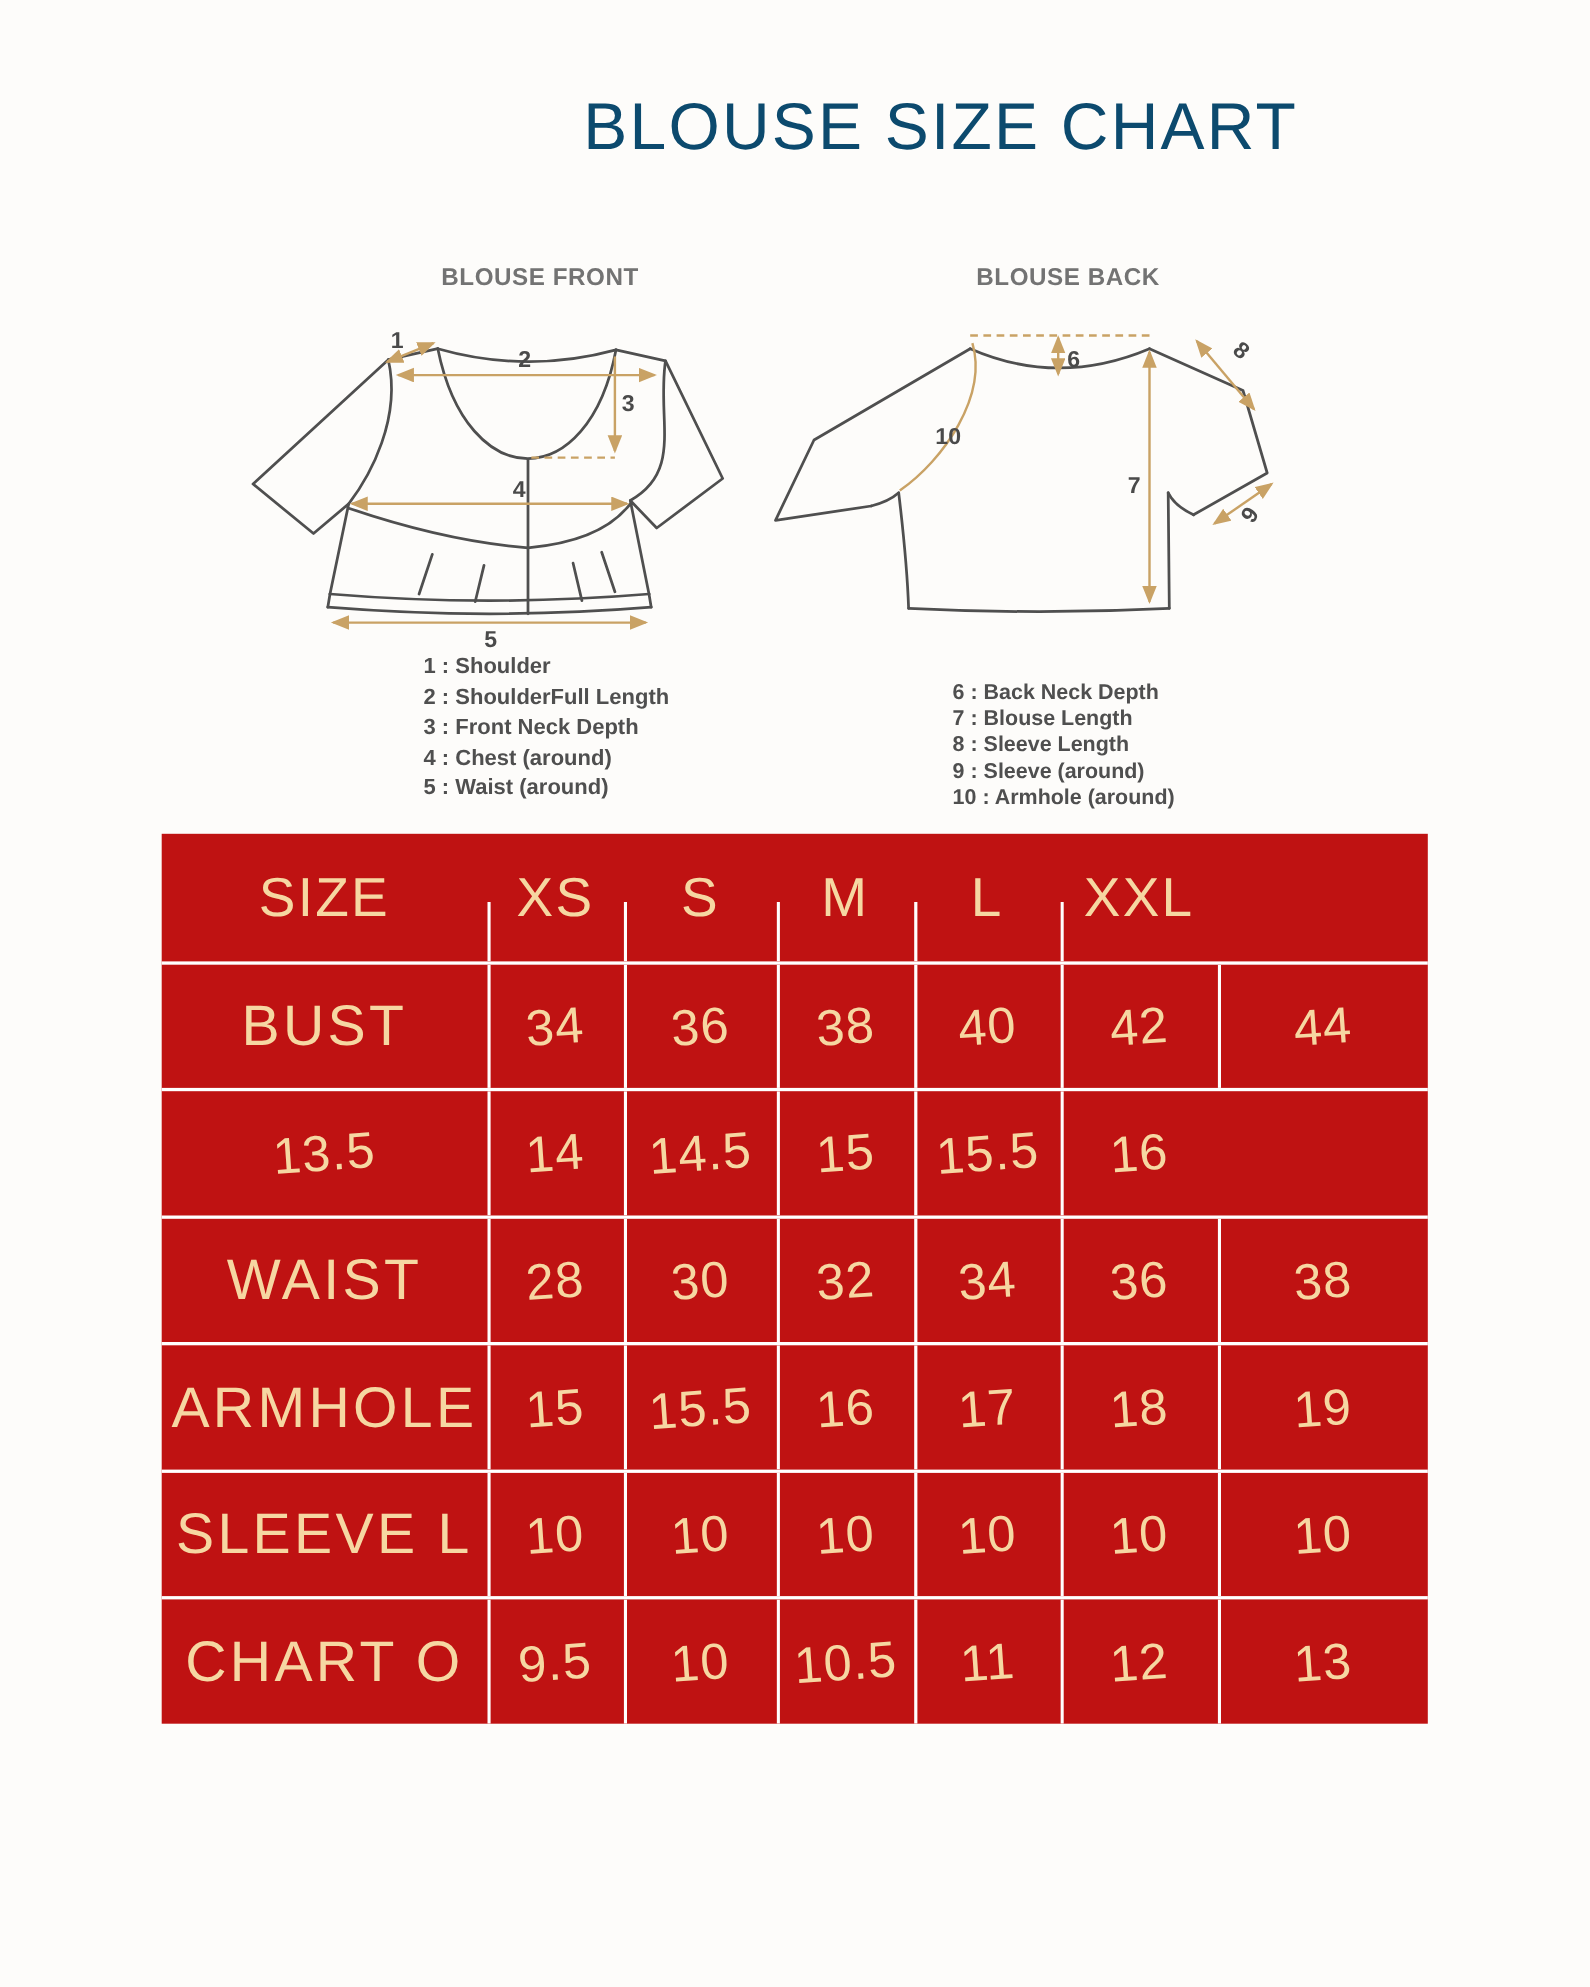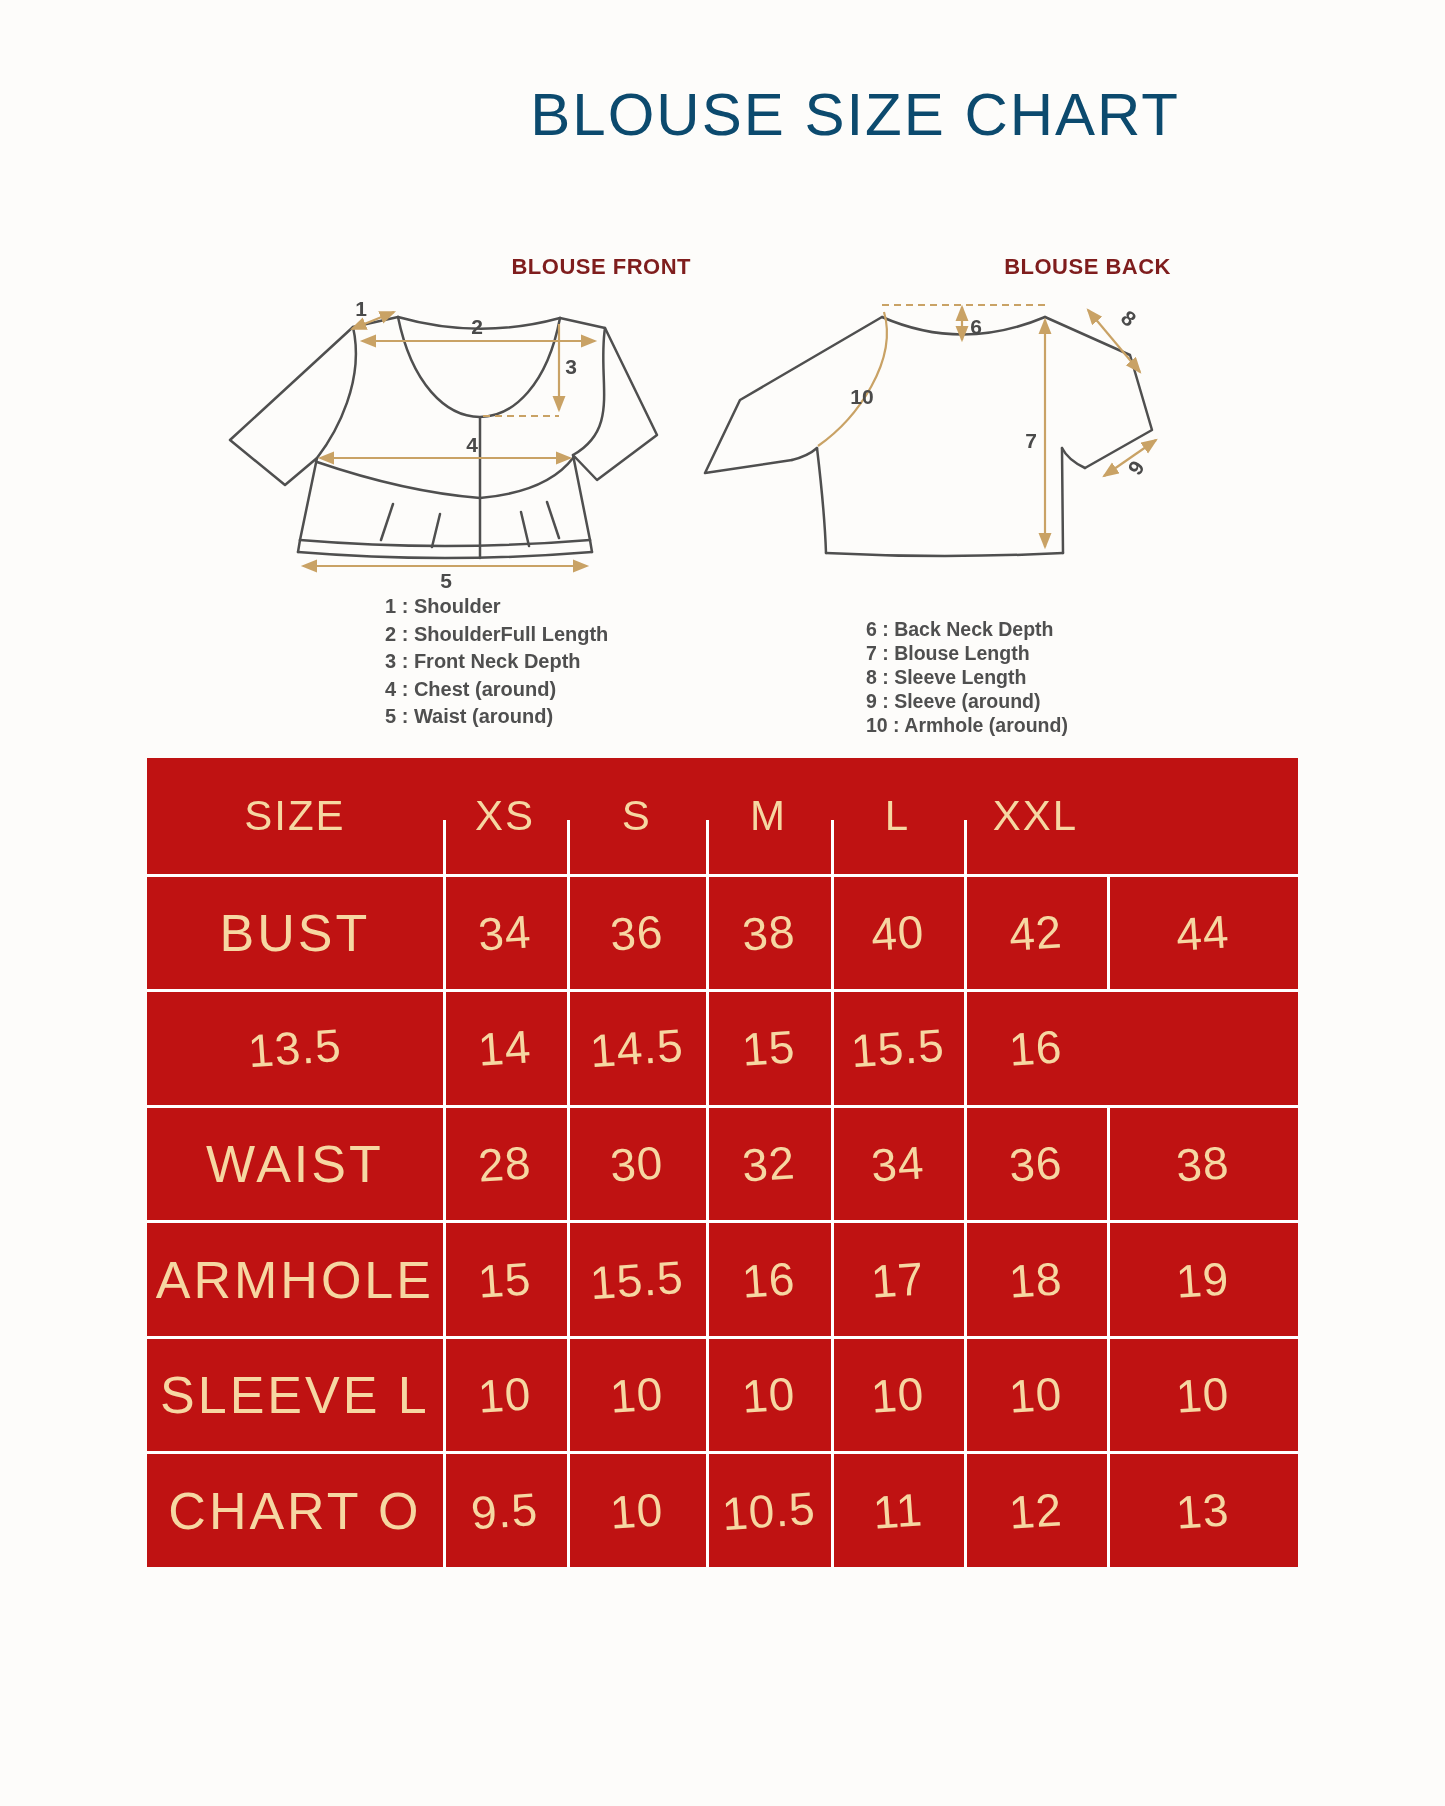--- a/index.html
+++ b/index.html
@@ -8,22 +8,22 @@
     background:#fdfcfa;overflow:hidden;
     font-family:"Liberation Sans",sans-serif;
   }
   
   .main-title{
     position:absolute;left:0;top:80px;width:1180px;text-align:right;
     font-size:60px;font-weight:400;letter-spacing:2px;color:#0c4a6e;
   }
   
   .diag-title{
-    position:absolute;top:254px;width:400px;text-align:right;
-    font-size:22px;font-weight:700;letter-spacing:.5px;color:#7f1d1d;
+    position:absolute;top:239px;width:400px;text-align:center;
+    font-size:22px;font-weight:700;letter-spacing:.5px;color:#737373;
   }
   .diag-title.front{left:291px;}
   .diag-title.back{left:771px;}
   svg text{font-family:"Liberation Sans",sans-serif;font-weight:700;fill:#4a4a4a;}
   .legend{
     position:absolute;color:#4f4f4f;font-weight:700;
   }
   .legend.front{left:385px;top:593px;font-size:20px;line-height:27.5px;}
   .legend.back{left:866px;top:617px;font-size:19.5px;line-height:24px;}
   .legend span{display:block;white-space:nowrap;}
@@ -42,21 +42,21 @@
     position:relative;display:flex;align-items:center;justify-content:center;
     color:#f6d7a2;overflow:hidden;
   }
   .trow .tcell + .tcell::before{
     content:"";position:absolute;left:0;top:0;bottom:0;width:3px;background:#ffffff;
   }
   .trow.header .tcell + .tcell::before{
     top:auto;height:46%;
   }
   .lbl{font-size:52px;letter-spacing:3px;font-weight:400;}
-  .hdr{font-size:42px;letter-spacing:2px;font-weight:400;}
+  .hdr{font-size:50px;letter-spacing:2px;font-weight:400;}
   .val{font-size:46px;letter-spacing:1px;font-weight:400;transform:rotate(-4deg);}
 </style>
 </head>
 <body>
 
 <div class="canvas">
 
   <div class="main-title">BLOUSE SIZE CHART</div>
 
   <div class="diag-title front">BLOUSE FRONT</div>

